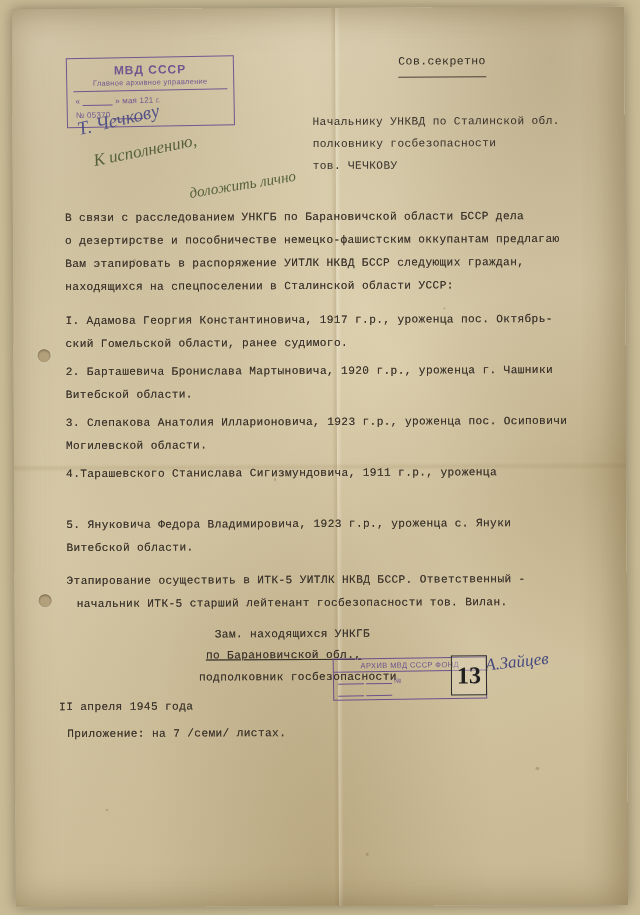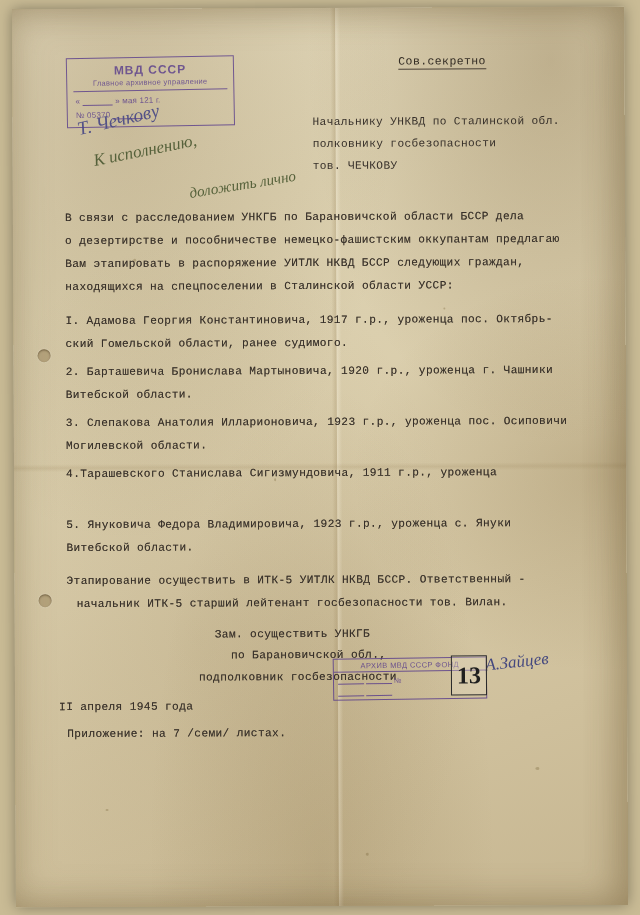--- a/index.html
+++ b/index.html
@@ -97,21 +97,21 @@
     left: 386px;
     top: 44px;
     width: 190px;
   }
   #secret-line1 {
     font-size: 11.5px;
     letter-spacing: 0.4px;
     color: #332c24;
     border-bottom: 1.3px solid #4a4036;
     display: inline-block;
-    padding-bottom: 1px;
+    padding-bottom: 9px;
   }
   #secret-line2 {
     margin-top: 9px;
     font-size: 11.5px;
     letter-spacing: 0.4px;
     color: #332c24;
   }
   #exz-num {
     display: inline-block;
     border-bottom: 1.2px solid #4a4036;
@@ -312,22 +312,22 @@
       <div class="ln" style="left:52px; top:380px;">Витебской области.</div>
       <div class="ln" style="left:52px; top:408px;">3. Слепакова Анатолия Илларионовича, 1923 г.р., уроженца пос. Осиповичи</div>
       <div class="ln" style="left:52px; top:431px;text-align:right;">Могилевской области.</div>
       <div class="ln" style="left:52px; top:459px;">4.Тарашевского Станислава Сигизмундовича, 1911 г.р., уроженца</div>
       <div class="ln" style="left:52px; top:510px;">5. Януковича Федора Владимировича, 1923 г.р., уроженца с. Януки</div>
       <div class="ln" style="left:52px; top:533px;">Витебской области.</div>
 
       <div class="ln" style="left:52px; top:566px;">Этапирование осуществить в ИТК-5 УИТЛК НКВД БССР. Ответственный -</div>
       <div class="ln" style="left:62px; top:589px;">начальник ИТК-5 старший лейтенант госбезопасности тов. Вилан.</div>
 
-      <div class="ln" style="left:200px; top:620px;">Зам. осуществить УНКГБ</div>
-      <div class="ln" style="left:216px; top:641px;">по Барановичской обл.,</div>
+      <div class="ln" style="left:200px; top:620px;">Зам. находящихся УНКГБ</div>
+      <div class="ln" style="left:191px; top:641px;text-decoration:underline;">по Барановичской обл.,</div>
       <div class="ln" style="left:184px; top:663px;">подполковник госбезопасности</div>
 
       <div class="ln" style="left:44px; top:692px;">II апреля 1945 года</div>
       <div class="ln" style="left:52px; top:719px;font-family:Liberation Mono, monospace;">Приложение: на 7 /семи/ листах.</div>
     </div>
 
     <div id="stamp-archive">
       <div class="s-t1">МВД СССР</div>
       <div class="s-t2">Главное архивное управление</div>
       <div class="s-row">

